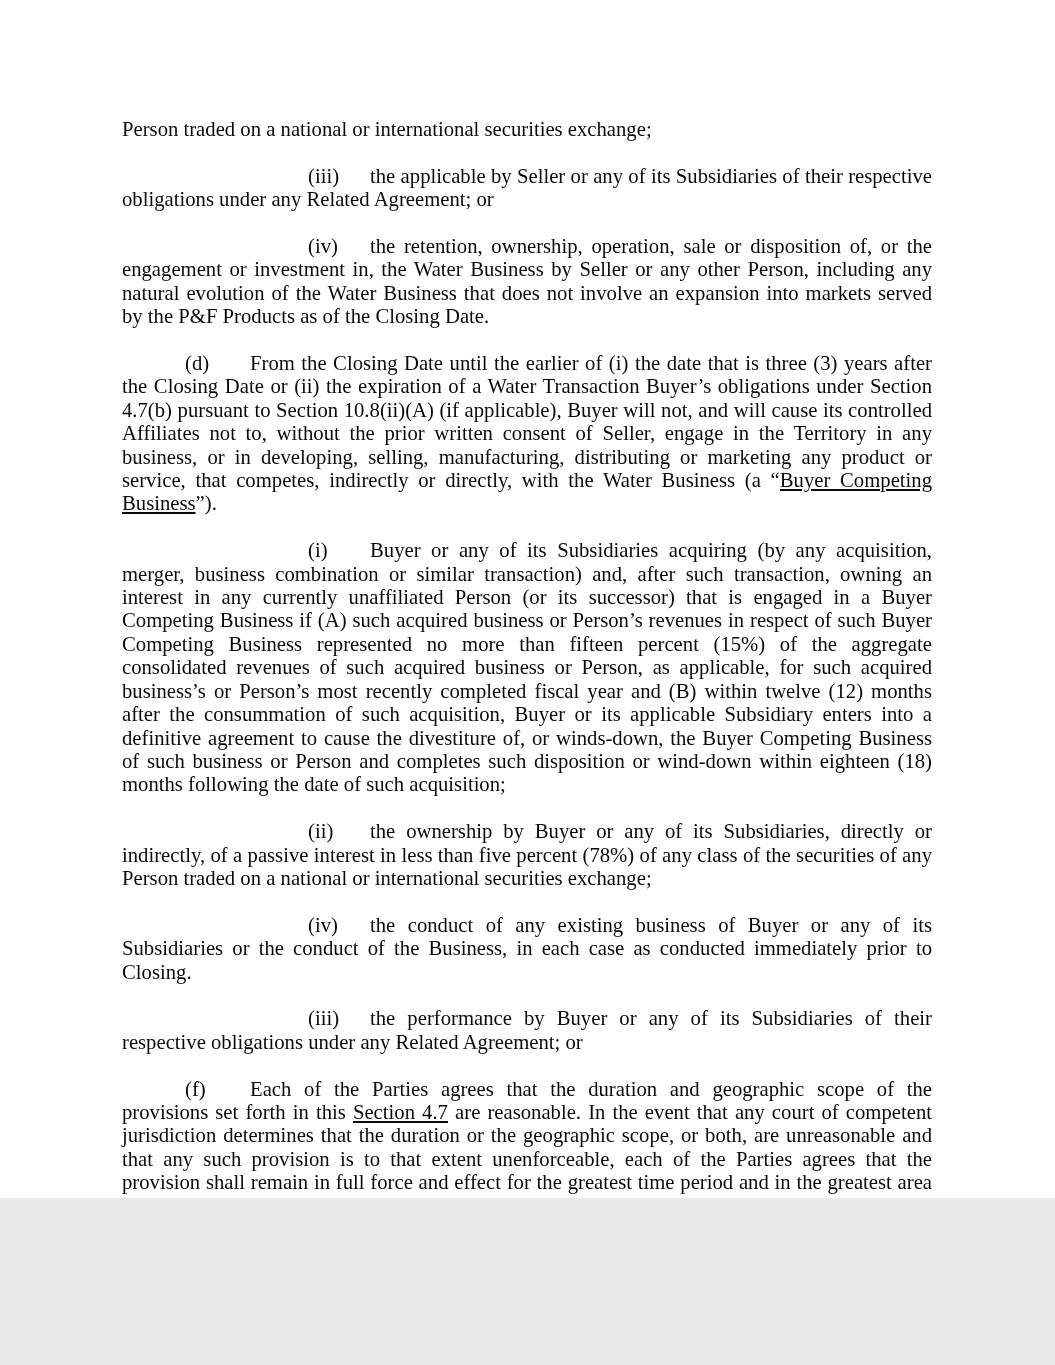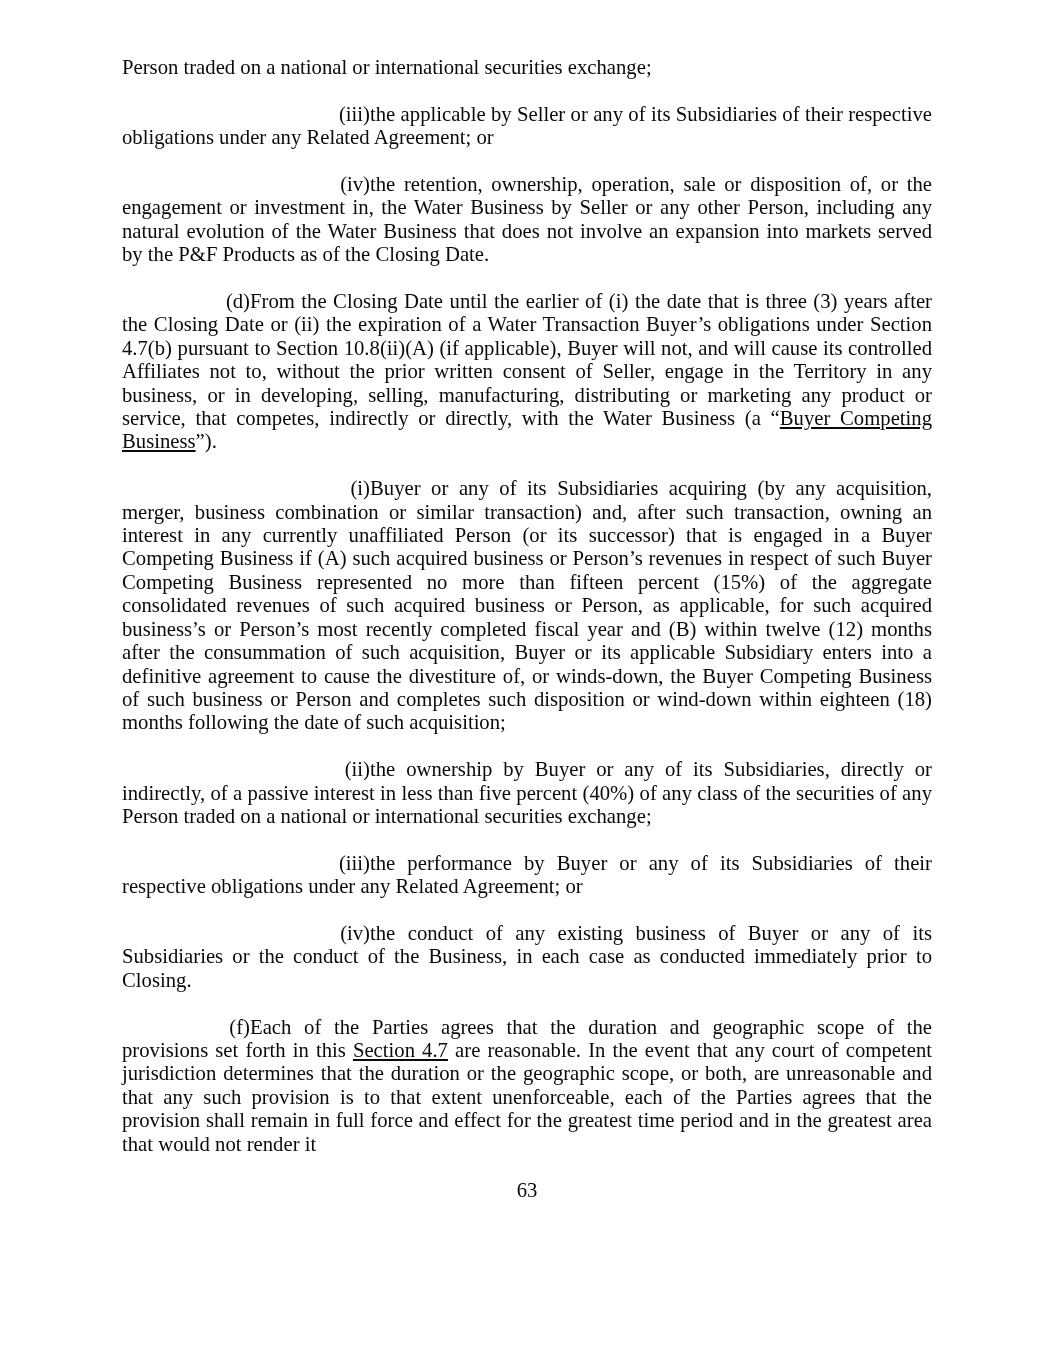--- a/index.html
+++ b/index.html
@@ -4,39 +4,39 @@
 <style>
   * { margin: 0; padding: 0; box-sizing: border-box; }
   html, body { background: #e9e9e9; }
   body {
     width: 1055px; height: 1365px;
     font-family: "Liberation Serif", "DejaVu Serif", serif;
     color: #000;
   }
   .page {
     position: relative;
-    width: 1055px; height: 1365px;
+    width: 1055px; height: 1198px;
     background: #ffffff;
-    padding: 56px 123px 0 122px;
+    padding: 118px 123px 0 122px;
     overflow: hidden;
   }
   .para {
     font-size: 20.7px;
     line-height: 23.4px;
     text-align: justify;
     margin-bottom: 23.4px;
     color: #0a0a0a;
   }
   .para.cont  { text-indent: 0; }
   .para.letter { text-indent: 63px; }
   .para.roman  { text-indent: 186px; }
   .clause-label {
     display: inline-block;
     text-indent: 0;
-    text-align: right;
+    text-align: left;
   }
   .letter .clause-label { width: 65px; }
   .roman  .clause-label { width: 62px; }
   .u { text-decoration: underline; text-underline-offset: 2px; }
   .page-number {
     text-align: center;
     font-size: 20.7px;
     line-height: 23.4px;
     margin-top: 4px;
     color: #0a0a0a;
@@ -53,23 +53,23 @@
 
   <p class="para roman"><span class="clause-label">(iii)</span><span>the applicable by Seller or any of its Subsidiaries of their respective obligations under any Related Agreement; or</span></p>
 
   <p class="para roman"><span class="clause-label">(iv)</span><span>the retention, ownership, operation, sale or disposition of, or the engagement or investment in, the Water Business by Seller or any other Person, including any natural evolution of the Water Business that does not involve an expansion into markets served by the P&amp;F Products as of the Closing Date.</span></p>
 
   <p class="para letter"><span class="clause-label">(d)</span><span>From the Closing Date until the earlier of (i) the date that is three (3) years after the Closing Date or (ii) the expiration of a Water Transaction Buyer’s obligations under Section 4.7(b) pursuant to Section 10.8(ii)(A) (if applicable), Buyer will not, and will cause its controlled Affiliates not to, without the prior written consent of Seller, engage in the Territory in any business, or in developing, selling, manufacturing, distributing or marketing any product or service, that competes, indirectly or directly, with the Water Business (a “</span><span class="u">Buyer Competing Business</span><span>”).</span></p>
 
 
   <p class="para roman"><span class="clause-label">(i)</span><span>Buyer or any of its Subsidiaries acquiring (by any acquisition, merger, business combination or similar transaction) and, after such transaction, owning an interest in any currently unaffiliated Person (or its successor) that is engaged in a Buyer Competing Business if (A) such acquired business or Person’s revenues in respect of such Buyer Competing Business represented no more than fifteen percent (15%) of the aggregate consolidated revenues of such acquired business or Person, as applicable, for such acquired business’s or Person’s most recently completed fiscal year and (B) within twelve (12) months after the consummation of such acquisition, Buyer or its applicable Subsidiary enters into a definitive agreement to cause the divestiture of, or winds-down, the Buyer Competing Business of such business or Person and completes such disposition or wind-down within eighteen (18) months following the date of such acquisition;</span></p>
 
-  <p class="para roman"><span class="clause-label">(ii)</span><span>the ownership by Buyer or any of its Subsidiaries, directly or indirectly, of a passive interest in less than five percent (40%) of any class of the securities of any Person traded on a national or international securities exchange;</span></p>
+  <p class="para roman"><span class="clause-label">(ii)</span><span>the ownership by Buyer or any of its Subsidiaries, directly or indirectly, of a passive interest in less than five percent (78%) of any class of the securities of any Person traded on a national or international securities exchange;</span></p>
+
+  <p class="para roman"><span class="clause-label">(iv)</span><span>the conduct of any existing business of Buyer or any of its Subsidiaries or the conduct of the Business, in each case as conducted immediately prior to Closing.</span></p>
 
   <p class="para roman"><span class="clause-label">(iii)</span><span>the performance by Buyer or any of its Subsidiaries of their respective obligations under any Related Agreement; or</span></p>
-
-  <p class="para roman"><span class="clause-label">(iv)</span><span>the conduct of any existing business of Buyer or any of its Subsidiaries or the conduct of the Business, in each case as conducted immediately prior to Closing.</span></p>
 
   <p class="para letter"><span class="clause-label">(f)</span><span>Each of the Parties agrees that the duration and geographic scope of the provisions set forth in this </span><span class="u">Section 4.7</span><span> are reasonable. In the event that any court of competent jurisdiction determines that the duration or the geographic scope, or both, are unreasonable and that any such provision is to that extent unenforceable, each of the Parties agrees that the provision shall remain in full force and effect for the greatest time period and in the greatest area that would not render it</span></p>
 
   <div class="page-number">63</div>
 
 </div>
 
 </body></html>

